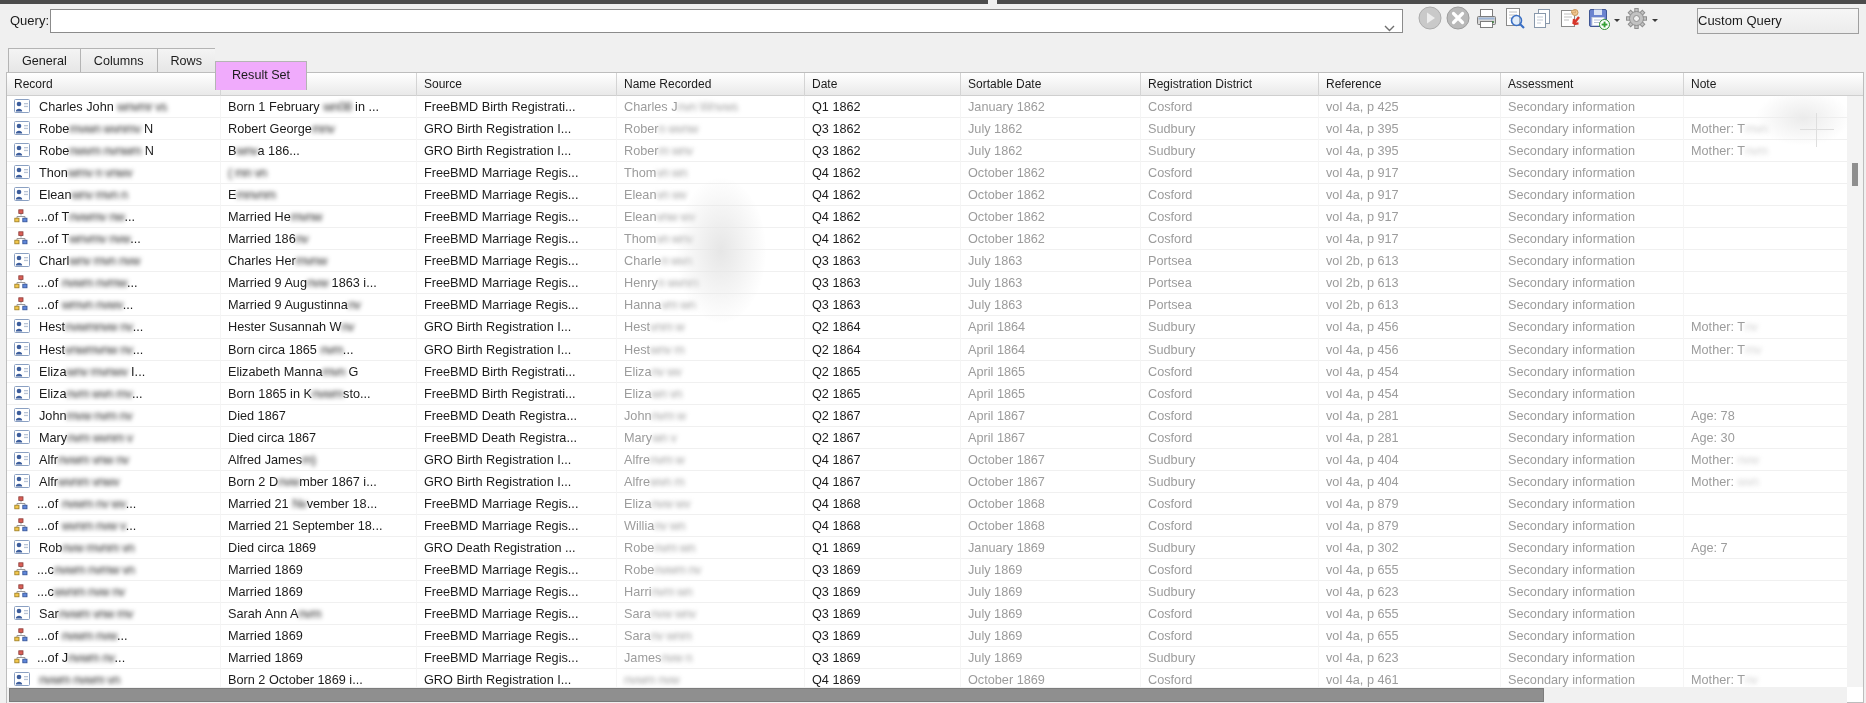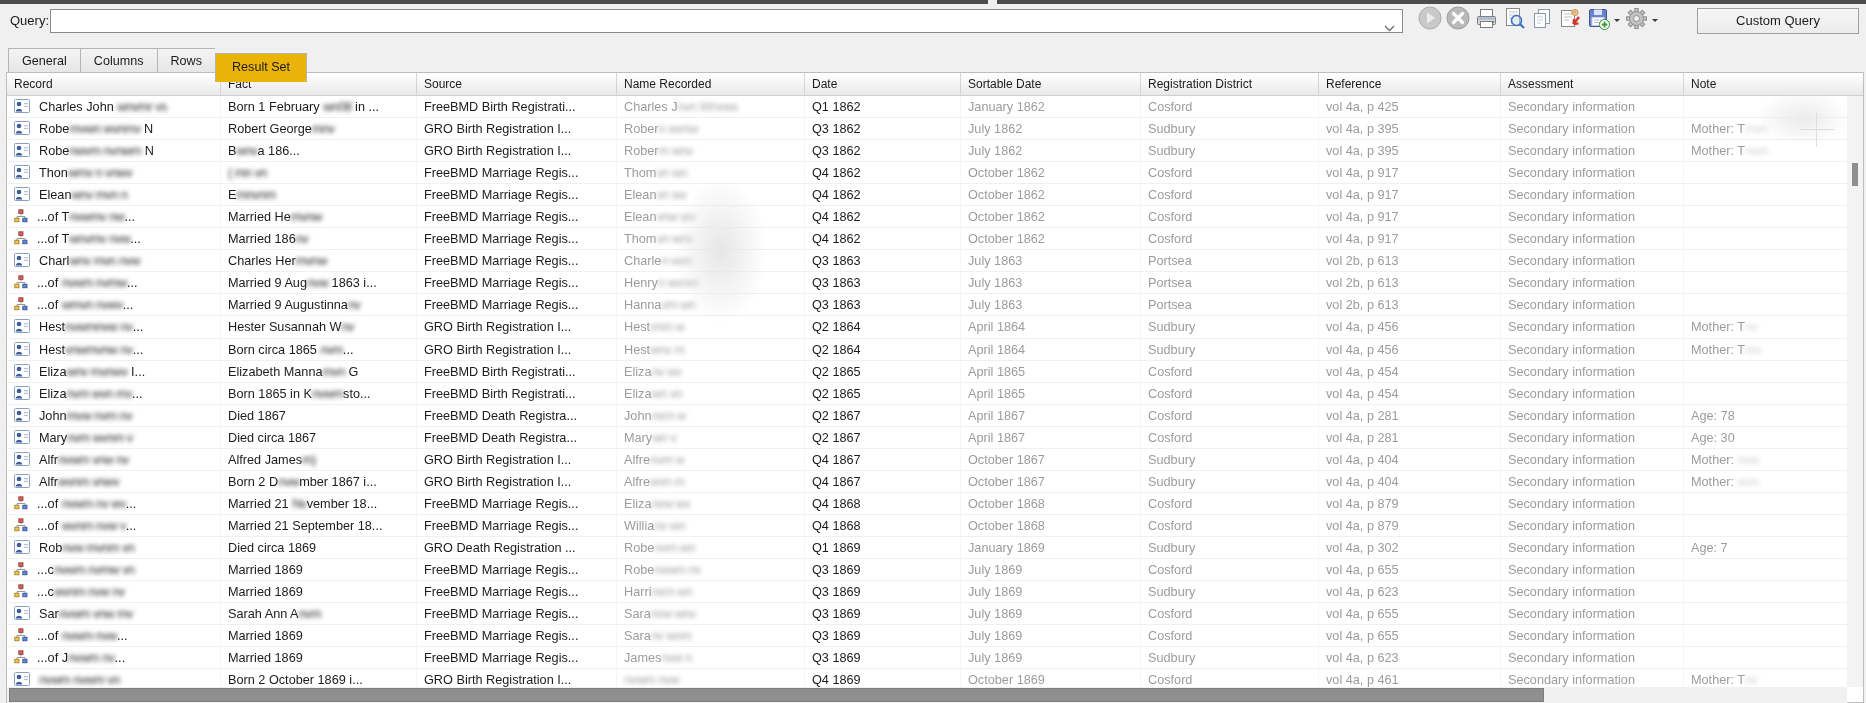--- a/index.html
+++ b/index.html
@@ -13,28 +13,28 @@
   .query-label { position:absolute; left:10px; top:13px; font-size:13px; }
   .combobox { position:absolute; left:50px; top:9px; width:1353px; height:24px;
     background:#fff; border:1px solid #8b8b8b; }
   .combo-chev { position:absolute; right:7px; top:8px; }
   .toolbar { position:absolute; left:1416px; top:5px; display:flex; align-items:center; }
   .tbtn { width:28px; height:30px; display:flex; align-items:center; justify-content:center; cursor:default; }
   .drop { width:10px; height:30px; display:flex; align-items:center; justify-content:center; }
   .drop i { width:0; height:0; border:3.5px solid transparent; border-top-color:#3a3a3a; margin-top:4px; }
   .custom-query { position:absolute; left:1697px; top:8px; width:162px; height:26px;
     background:linear-gradient(#f6f6f6,#ececec); border:1px solid #9f9f9f;
-    font-size:13px; text-align:center; line-height:24px; }
+    font-size:13px; line-height:24px; }
 
   
   .tabs { position:absolute; left:8px; top:45px; display:flex; }
   .tab { height:26px; margin-top:3px; padding:0 13px; line-height:25px; font-size:12.6px;
     background:linear-gradient(#f4f4f4,#e6e6e6); border:1px solid #b4b4b4; border-right:none; }
   .tab:last-child { border-right:1px solid #b4b4b4; }
-  .tab.active { height:29px; margin-top:8px; line-height:27px; background:#eab308; position:relative;
+  .tab.active { height:29px; margin-top:16px; line-height:27px; background:#f0abfc; position:relative;
     z-index:6; border:1px solid #b4b4b4; border-bottom:none; padding:0 16px; }
 
   
   .panel { position:absolute; left:6px; top:72px; width:1858px; height:631px;
     background:#fff; border:1px solid #bdbdbd; z-index:1; }
   .hdr { position:absolute; left:0; top:0; height:23px; width:1856px; display:flex;
     background:linear-gradient(#ffffff,#e9e9e9); border-bottom:1px solid #cfcfcf; }
   .hcell { height:23px; line-height:22px; font-size:12px; padding-left:7px;
     border-right:1px solid #d4d4d4; white-space:nowrap; overflow:hidden; }
   .rows { position:absolute; left:0; top:23px; width:1840px; height:591px; overflow:hidden; background:#fff; }

